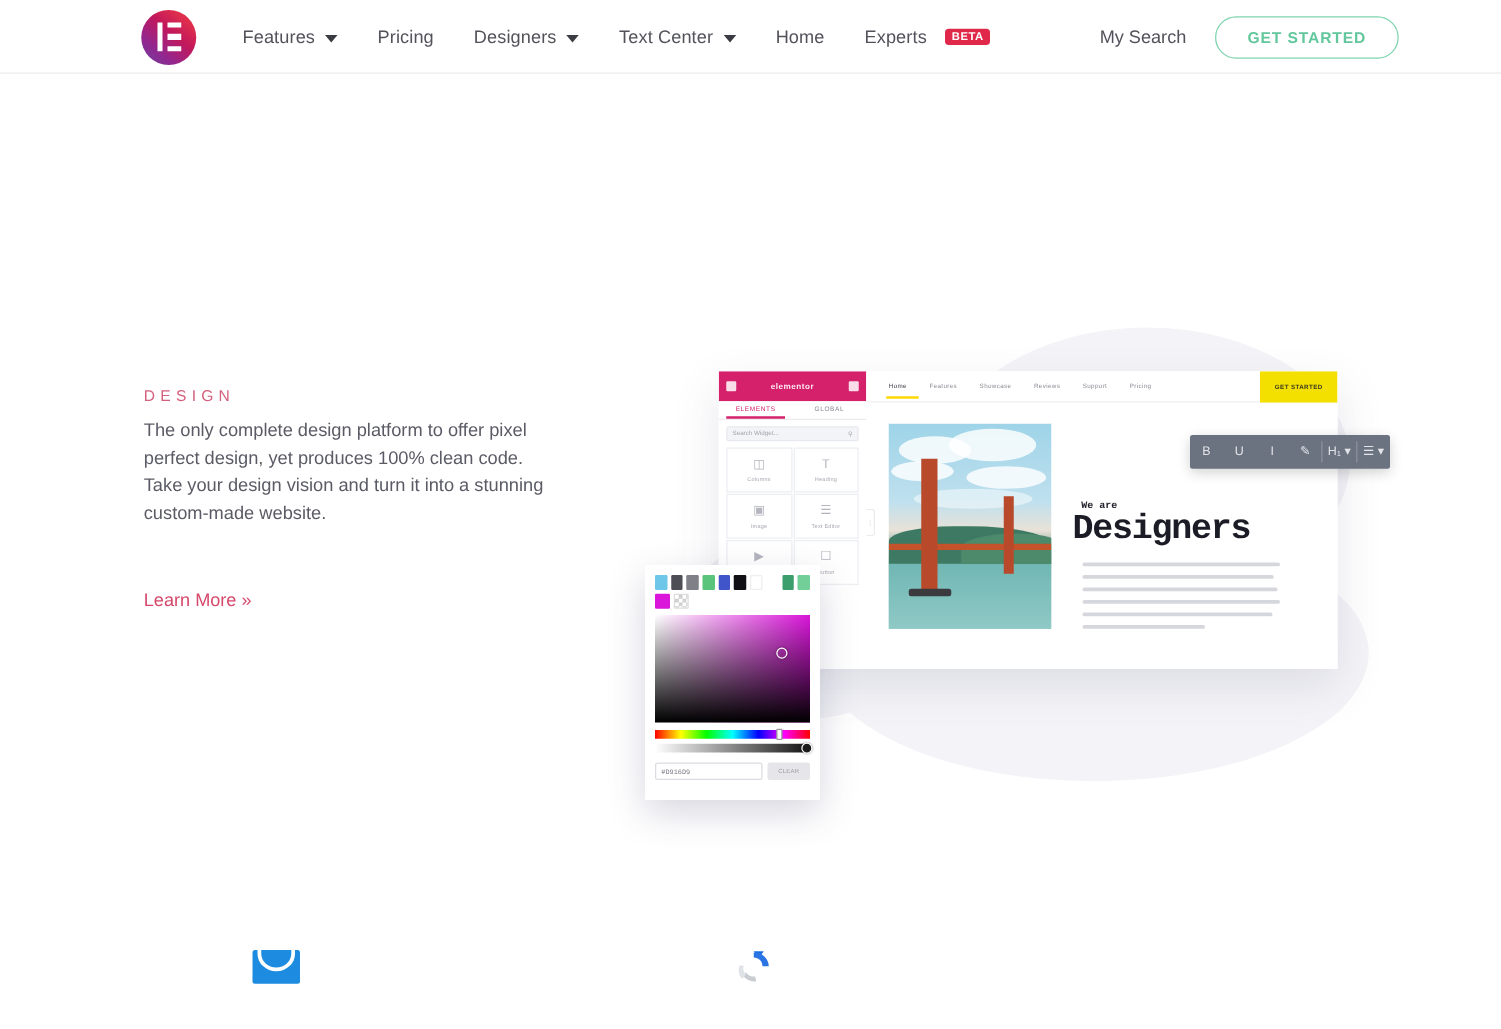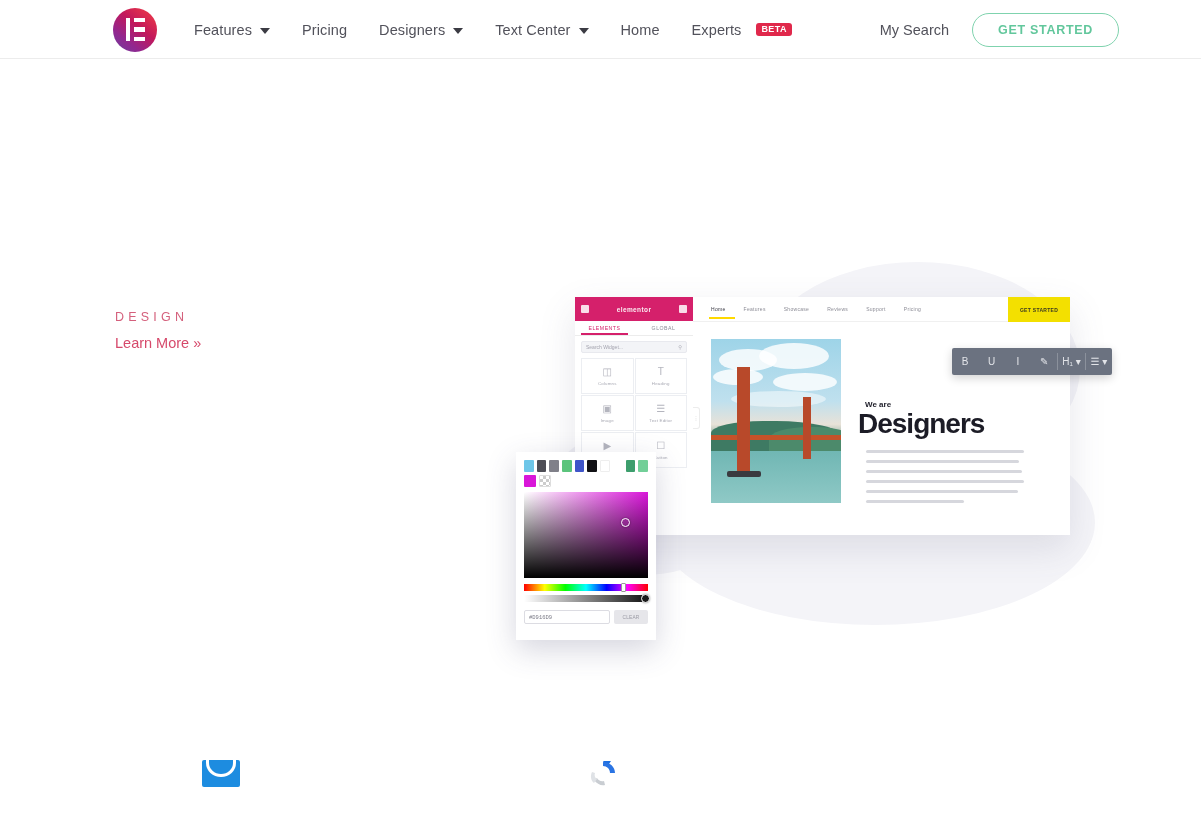--- a/index.html
+++ b/index.html
@@ -131,21 +131,21 @@
   }
   .site-nav-item.active{color:#3a3a44;}
   .site-nav-item.active::after{
     content:"";position:absolute;left:-2px;bottom:-7px;width:26px;height:2px;background:#ffd900;
   }
   .site-cta{
     position:absolute;right:0;top:0;height:25px;width:62px;background:#f3e000;
     display:flex;align-items:center;justify-content:center;
     font-size:5px;font-weight:bold;color:#3a3a20;letter-spacing:.3px;
   }
-  .site-body{position:relative;height:213px;}
+  .site-body{position:relative;height:213px;font-family:Liberation Mono, monospace;}
   .gg-img{
     position:absolute;left:18px;top:17px;width:130px;height:164px;overflow:hidden;
     background:linear-gradient(#9ed4e8 0%,#bfe0ee 38%,#e8e2d8 52%,#4d8a7a 66%,#63a8a4 78%,#7fc0bd 100%);
   }
   .gg-cloud{position:absolute;background:rgba(255,255,255,.82);border-radius:50%;}
   .gg-c1{left:8px;top:10px;width:58px;height:22px;}
   .gg-c2{left:48px;top:4px;width:70px;height:26px;}
   .gg-c3{left:2px;top:30px;width:50px;height:16px;}
   .gg-c4{left:62px;top:34px;width:64px;height:18px;}
   .gg-c5{left:20px;top:52px;width:95px;height:16px;opacity:.6;}
@@ -279,20 +279,24 @@
   </div>
 
 
   <div class="blob blob-a"></div>
   <div class="blob blob-b"></div>
   <div class="blob blob-c"></div>
 
   <div class="feature">
     <div class="feat-left">
       <div class="eyebrow">DESIGN</div>
+      <div class="feat-body">The only complete design platform to offer pixel
+perfect design, yet produces 100% clean code.
+Take your design vision and turn it into a stunning
+custom-made website.</div>
       <div class="learn-more">Learn More »</div>
     </div>
   </div>
 
   <div class="mockup">
     <div class="mock-shadow"></div>
 
     <div class="ed-panel">
       <div class="ed-head">
         <div class="ed-head-ic"></div>

